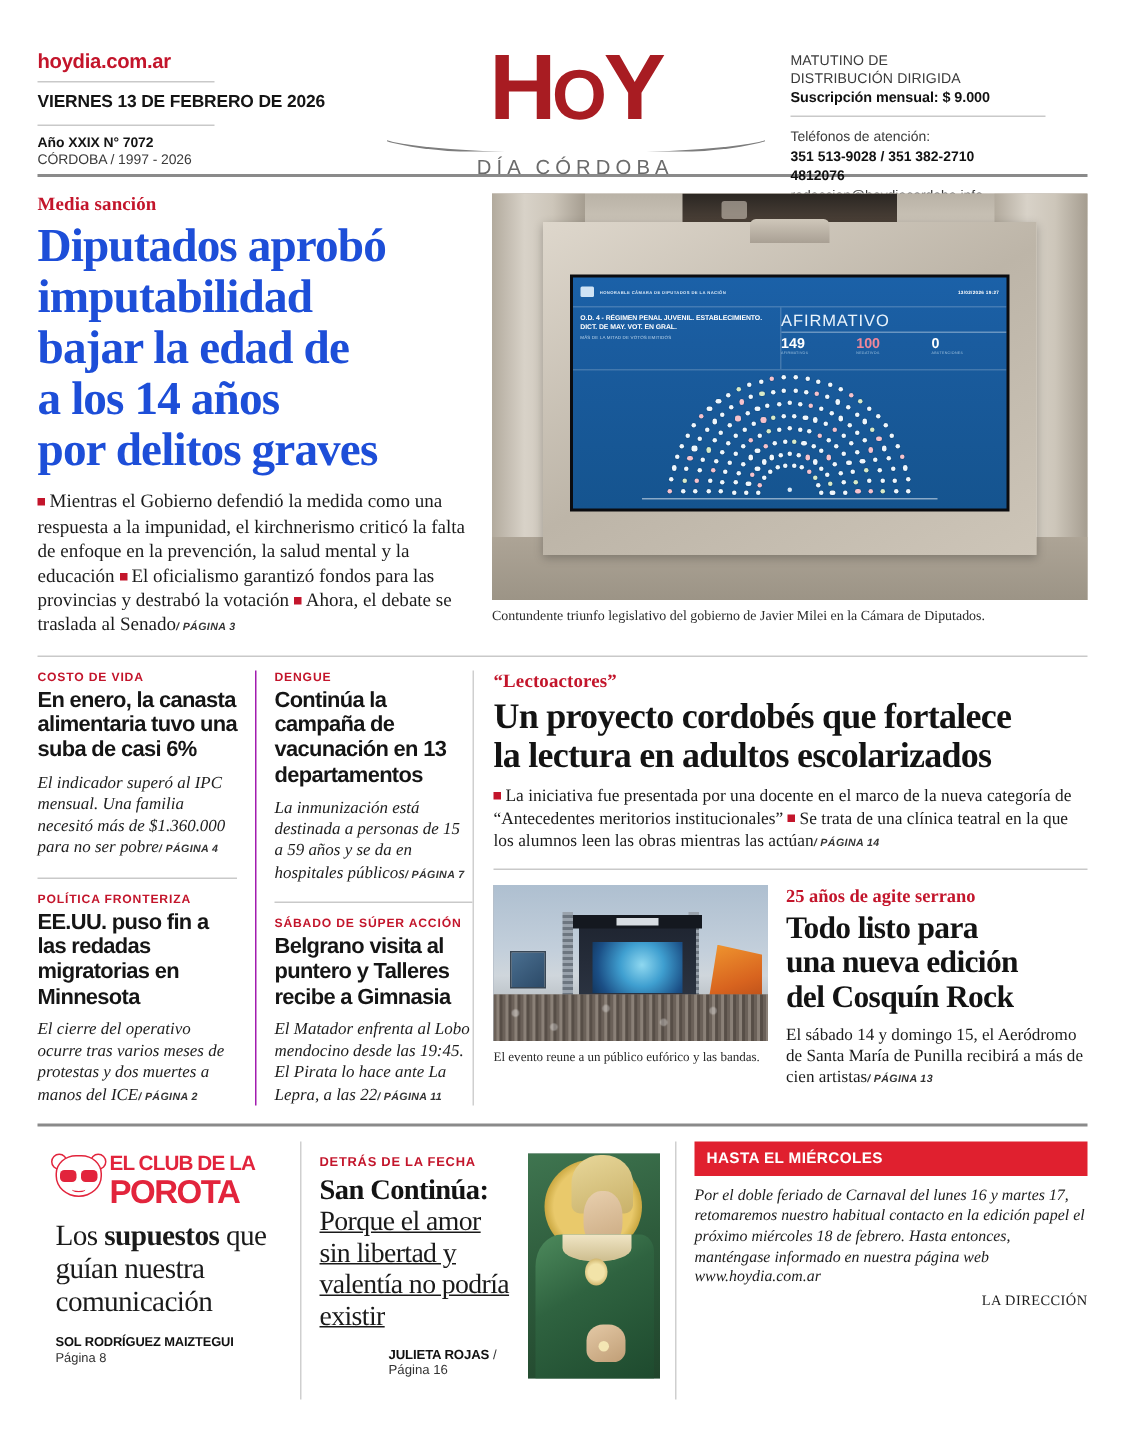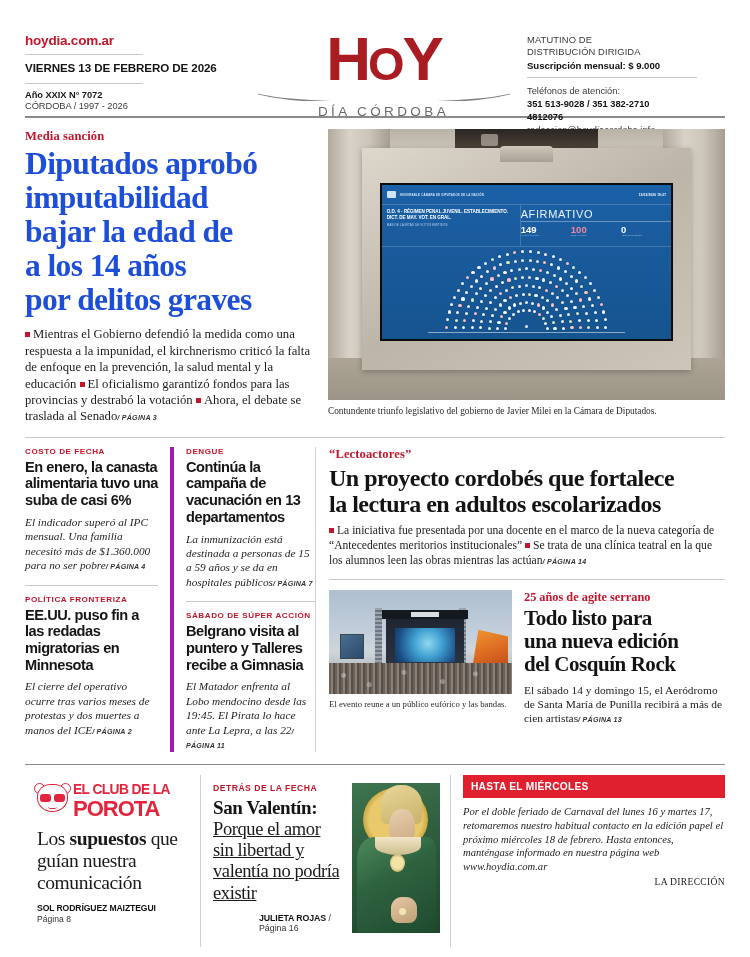--- a/index.html
+++ b/index.html
@@ -180,21 +180,21 @@
   .hemi-base { position:absolute; left:16%; right:16%; bottom:6%; height:1px;
     background:rgba(255,255,255,.5); }
   .hemi-dot { position:absolute; left:50%; bottom:12%; width:3px;height:3px;
     margin-left:-1.5px; border-radius:50%; background:#dbe9f6; }
 
   
   .rule-mid { height: 1px; background: #c9c9c9; margin-top: 12px; }
   .mid { display: flex; margin-top: 9px; }
   .mid-left { width: 290px; display: flex; gap: 0; }
   .mcol { width: 50%; padding-right: 12px; }
-  .mcol + .mcol { border-left: 4px solid #a21caf; padding-left: 12px; padding-right: 0; }
+  .mcol + .mcol { border-left: 1px solid #a21caf; padding-left: 12px; padding-right: 0; }
   .sec-kicker {
     font-family:"Liberation Sans",sans-serif; font-weight:bold;
     font-size:8.1px; color:#c3152b; letter-spacing:.55px;
   }
   .sec-hl {
     font-family:"Liberation Sans",sans-serif; font-weight:bold;
     font-size:14.6px; line-height:1.145; letter-spacing:-.45px;
     margin-top:3px; color:#151515;
   }
   .sec-body {
@@ -654,21 +654,21 @@
   </div>
 
   <div class="rule-mid"></div>
 
   <div class="mid">
 
     <div class="mid-left">
 
       <div class="mcol">
         <div>
-          <div class="sec-kicker">COSTO DE FECHA</div>
+          <div class="sec-kicker">COSTO DE VIDA</div>
           <div class="sec-hl">En enero, la canasta alimentaria tuvo una suba de casi 6%</div>
           <div class="sec-body">
             <span>El indicador superó al IPC mensual. Una familia necesitó más de $1.360.000 para no ser pobre</span><span class="pg">/ PÁGINA 4</span>
           </div>
         </div>
         <div class="rule-mid"></div>
         <div style="margin-top:9px">
           <div class="sec-kicker">POLÍTICA FRONTERIZA</div>
           <div class="sec-hl">EE.UU. puso fin a las redadas migratorias en Minnesota</div>
           <div class="sec-body">
@@ -766,21 +766,21 @@
         <span>Los </span><b>supuestos</b>
         <span>que guían nuestra comunicación</span>
       </div>
       <div class="porota-by">SOL RODRÍGUEZ MAIZTEGUI</div>
       <div class="porota-pg">Página 8</div>
     </div>
 
     <div class="bn bn-valentin">
       <div class="val-txt">
         <div class="val-kicker">DETRÁS DE LA FECHA</div>
-        <div class="val-hl1">San Valentín:</div>
+        <div class="val-hl1">San Continúa:</div>
         <div class="val-hl2">Porque el amor sin libertad y valentía no podría existir</div>
         <div class="val-by">
           <b>JULIETA ROJAS</b><span> / Página 16</span>
         </div>
       </div>
       <div class="val-img">
         <div class="vi-bg"></div>
         <div class="vi-halo"></div>
         <div class="vi-mitre"></div>
         <div class="vi-face"></div>

